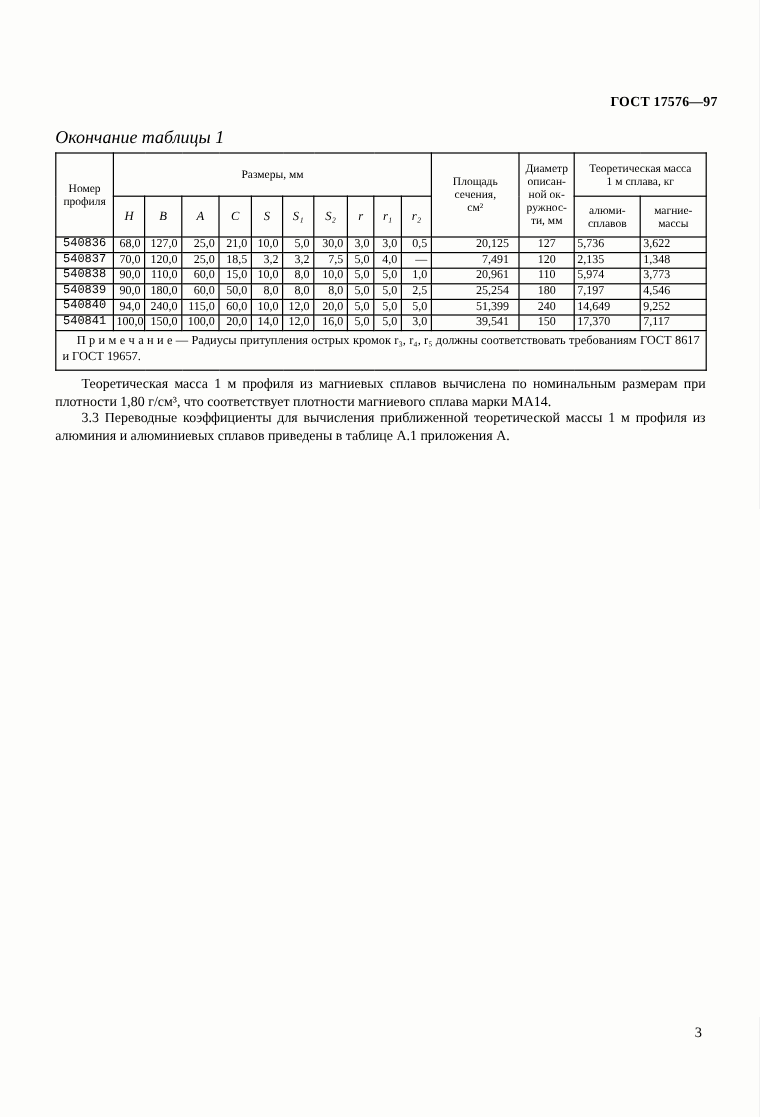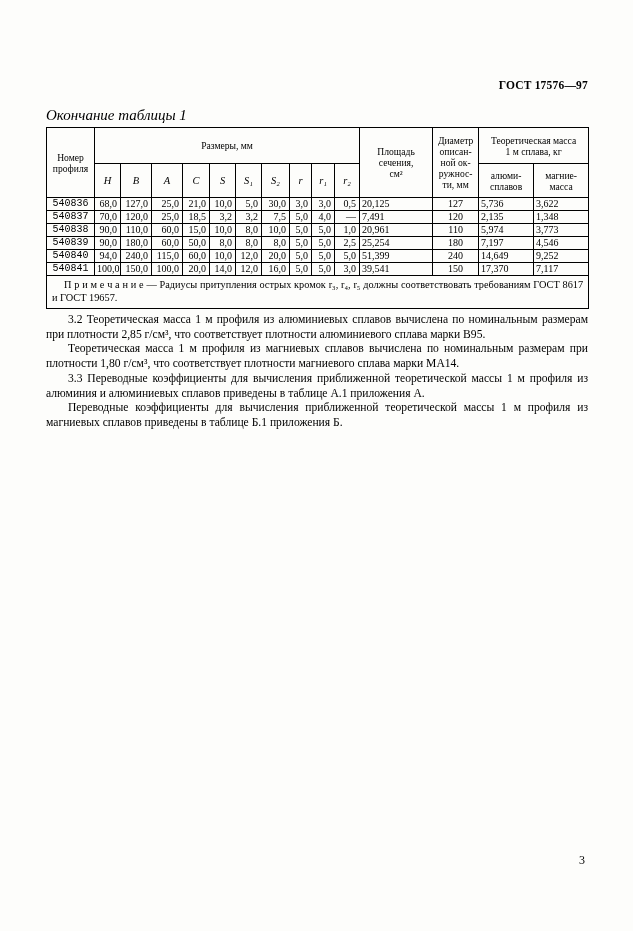--- a/index.html
+++ b/index.html
@@ -9,21 +9,21 @@
     position: relative;
     width: 633px;
     height: 931px;
     background: #fdfdfb;
     margin: 0 auto;
     overflow: hidden;
   }
   .gost-header {
     position: absolute;
     top: 79px;
-    right: 45px;
+    right: 35px;
     font-size: 11.5px;
     font-weight: bold;
     letter-spacing: 0.2px;
   }
   .table-caption {
     position: absolute;
     top: 107px;
     left: 46px;
     font-style: italic;
     font-size: 15px;
@@ -58,21 +58,21 @@
   }
   .profiles-table tbody td {
     height: 13px;
     line-height: 12px;
     padding: 0 2px;
     white-space: nowrap;
     font-size: 10px;
   }
   .profiles-table td.c-prof { text-align: center; font-family: Liberation Mono, monospace; }
   .profiles-table td.c-dim  { text-align: right; padding-right: 3px; }
-  .profiles-table td.c-area { text-align: left; padding-right: 8px; }
+  .profiles-table td.c-area { text-align: right; padding-right: 8px; }
   .profiles-table td.c-diam { text-align: center; }
   .profiles-table td.c-mass { text-align: right; padding-right: 31px; }
   .profiles-table td.note-cell {
     text-align: justify;
     text-indent: 12px;
     font-size: 10.3px;
     line-height: 12.6px;
     padding: 3px 5px 4px 5px;
     white-space: normal;
     height: auto;
@@ -146,21 +146,21 @@
         <th class="dim">C</th>
         <th class="dim">S</th>
         <th class="dim">S₁</th>
         <th class="dim">S₂</th>
         <th class="dim">r</th>
         <th class="dim">r₁</th>
         <th class="dim">r₂</th>
         <th>алюми-
 сплавов</th>
         <th>магние-
-масса</th>
+массы</th>
       </tr>
     </thead>
     <tbody>
         <tr>
           <td class="c-prof">540836</td>
           <td class="c-dim">68,0</td>
           <td class="c-dim">127,0</td>
           <td class="c-dim">25,0</td>
           <td class="c-dim">21,0</td>
           <td class="c-dim">10,0</td>
@@ -261,21 +261,19 @@
         </tr>
       </tbody>
     <tfoot>
       <tr>
         <td colspan="15" class="note-cell">П р и м е ч а н и е — Радиусы притупления острых кромок r₃, r₄, r₅ должны соответствовать требованиям ГОСТ 8617 и ГОСТ 19657.</td>
       </tr>
     </tfoot>
   </table>
 
   <div class="text-block">
-    <p>3.2 Теоретическая масса 1 м профиля из алюминиевых сплавов вычислена по номинальным размерам при плотности 2,85 г/см³, что соответствует плотности алюминиевого сплава марки В95.</p>
     <p>Теоретическая масса 1 м профиля из магниевых сплавов вычислена по номинальным размерам при плотности 1,80 г/см³, что соответствует плотности магниевого сплава марки МА14.</p>
     <p>3.3 Переводные коэффициенты для вычисления приближенной теоретической массы 1 м профиля из алюминия и алюминиевых сплавов приведены в таблице А.1 приложения А.</p>
-    <p>Переводные коэффициенты для вычисления приближенной теоретической массы 1 м профиля из магниевых сплавов приведены в таблице Б.1 приложения Б.</p>
   </div>
 
   <div class="page-number">3</div>
 
 </div>
 
 </body></html>

